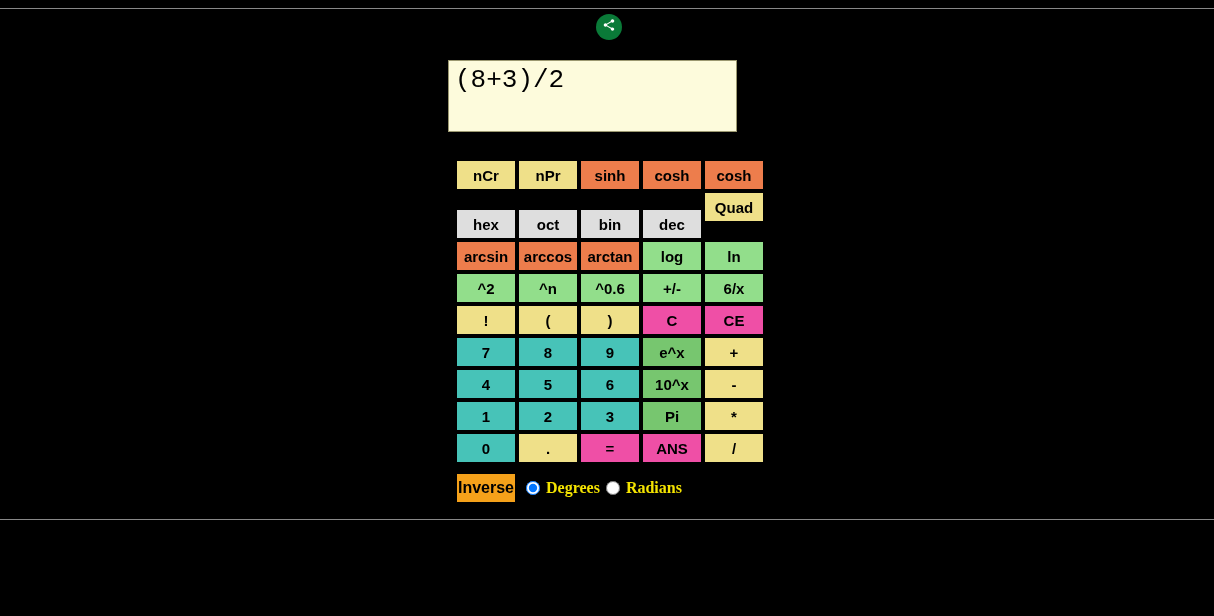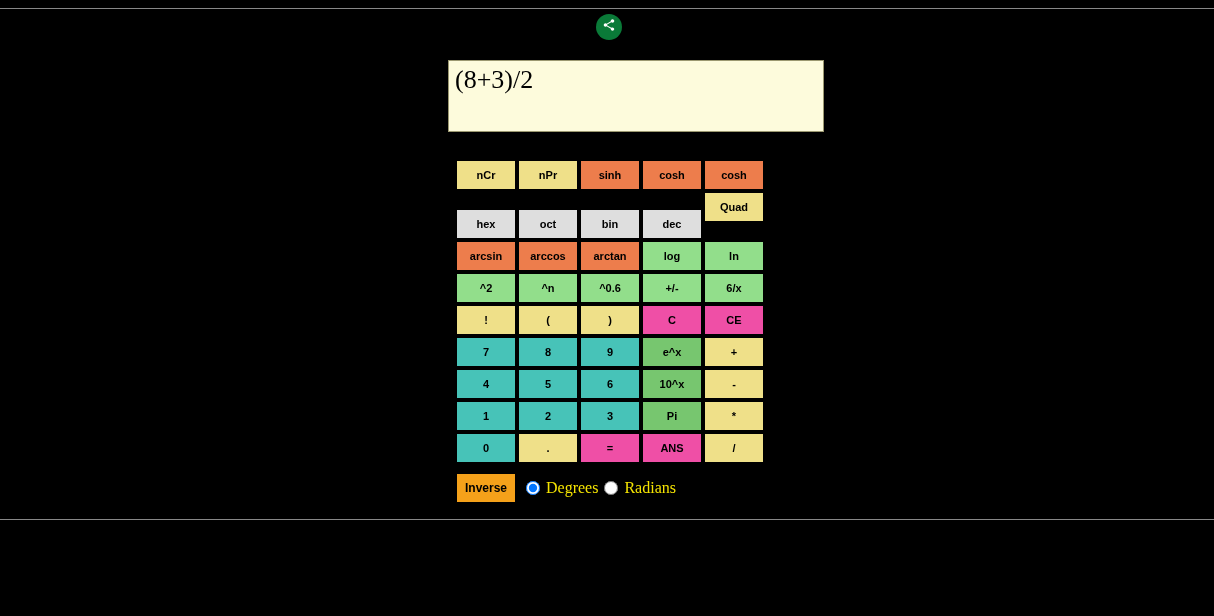--- a/index.html
+++ b/index.html
@@ -1,35 +1,35 @@
 <!DOCTYPE html>
 <html><head>
   <meta charset="utf-8">
   <style>
     * { margin: 0; padding: 0; box-sizing: border-box; }
     html, body { width: 1214px; height: 616px; background: #000; font-family: Arial, sans-serif; }
     .hr-top { position: absolute; top: 8px; left: 0; right: 0; height: 1px; background: #888; }
     .hr-bot { position: absolute; top: 519px; left: 0; right: 0; height: 1px; background: #888; }
     .share-btn { position: absolute; top: 14px; left: 596px; width: 26px; height: 26px; border-radius: 50%; background: #0a7a38; display: flex; align-items: center; justify-content: center; cursor: pointer; }
     .share-btn svg { width: 14px; height: 14px; fill: #fff; }
-    .display { position: absolute; top: 60px; left: 448px; width: 376px; height: 72px; background: #fdfbdc; border: 1px solid #9b9870; padding: 4px 6px; font-family: Liberation Serif, serif; font-size: 26px; color: #000; }
+    .display { position: absolute; top: 60px; left: 448px; width: 289px; height: 72px; background: #fdfbdc; border: 1px solid #9b9870; padding: 4px 6px; font-family: Liberation Mono, monospace; font-size: 26px; color: #000; }
     .grid { position: absolute; top: 160px; left: 456px; display: flex; flex-direction: column; gap: 2px; }
     .row { display: flex; gap: 2px; }
-    .btn { width: 60px; height: 30px; border: 1.5px solid #000; display: flex; align-items: center; justify-content: center; font-size: 11px; font-weight: bold; cursor: pointer; }
+    .btn { width: 60px; height: 30px; border: 1.5px solid #000; display: flex; align-items: center; justify-content: center; font-size: 15px; font-weight: bold; cursor: pointer; }
     .c-yellow { background: #efe089; color: #000; }
     .c-orange { background: #ed7d4c; color: #000; }
     .c-grey   { background: #dedede; color: #000; margin-top: 17px; }
     .c-green  { background: #92de8b; color: #000; }
     .c-dgreen { background: #77c66f; color: #000; }
     .c-teal   { background: #47c3b8; color: #000; }
     .c-pink   { background: #ef4fa6; color: #000; }
     .footer { position: absolute; top: 473px; left: 456px; display: flex; align-items: center; gap: 10px; }
-    .inverse-btn { width: 60px; height: 30px; background: #f5a11a; border: 1.5px solid #000; display: flex; align-items: center; justify-content: center; font-size: 12px; font-weight: bold; cursor: pointer; color: #000; }
+    .inverse-btn { width: 60px; height: 30px; background: #f5a11a; border: 1.5px solid #000; display: flex; align-items: center; justify-content: center; font-size: 16px; font-weight: bold; cursor: pointer; color: #000; }
     .radio-group { display: flex; align-items: center; gap: 6px; }
-    .radio-label { color: #f5e400; font-family: 'Times New Roman', serif; font-weight: normal; font-size: 16px; }
+    .radio-label { color: #f5e400; font-family: 'Times New Roman', serif; font-weight: bold; font-size: 16px; }
     .radio { width: 14px; height: 14px; }
   </style>
 </head>
 <body>
 
 <div class="hr-top"></div>
 
 <div class="share-btn">
   <span>
     <svg viewBox="0 0 24 24">

